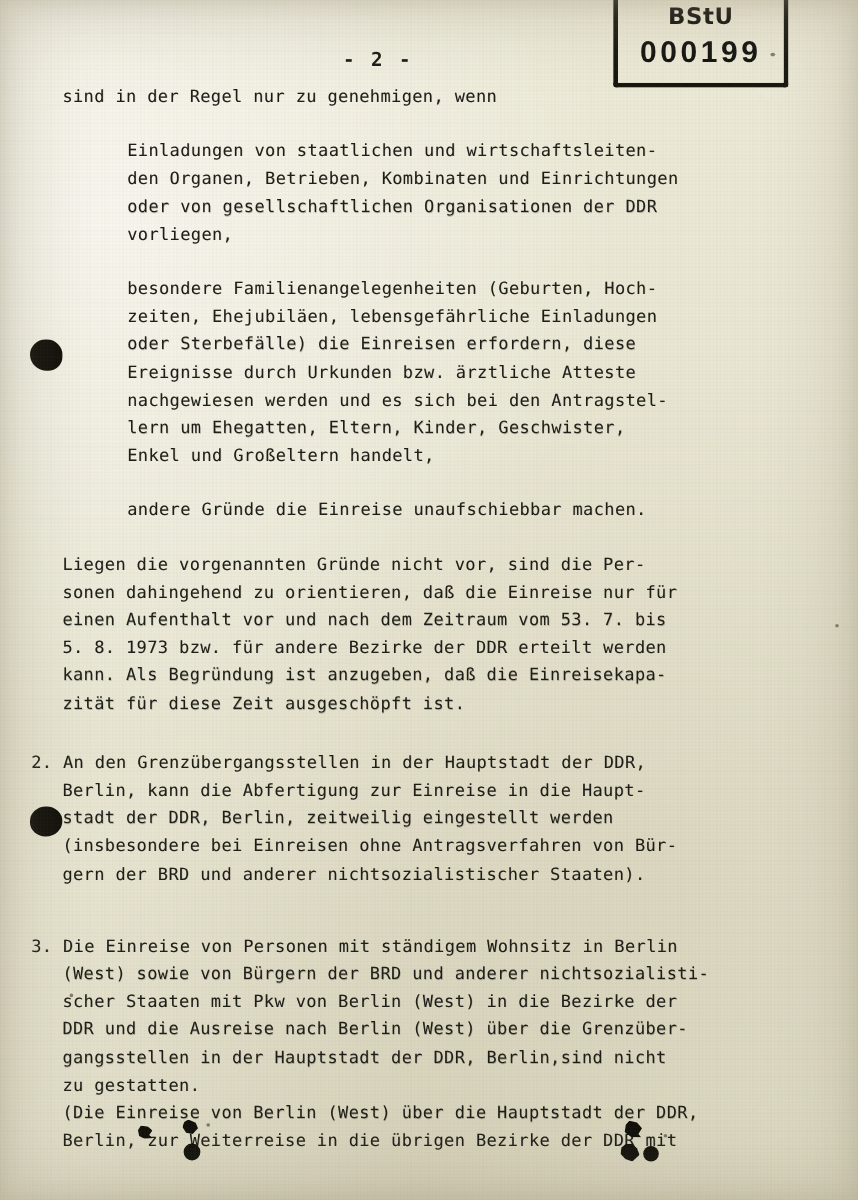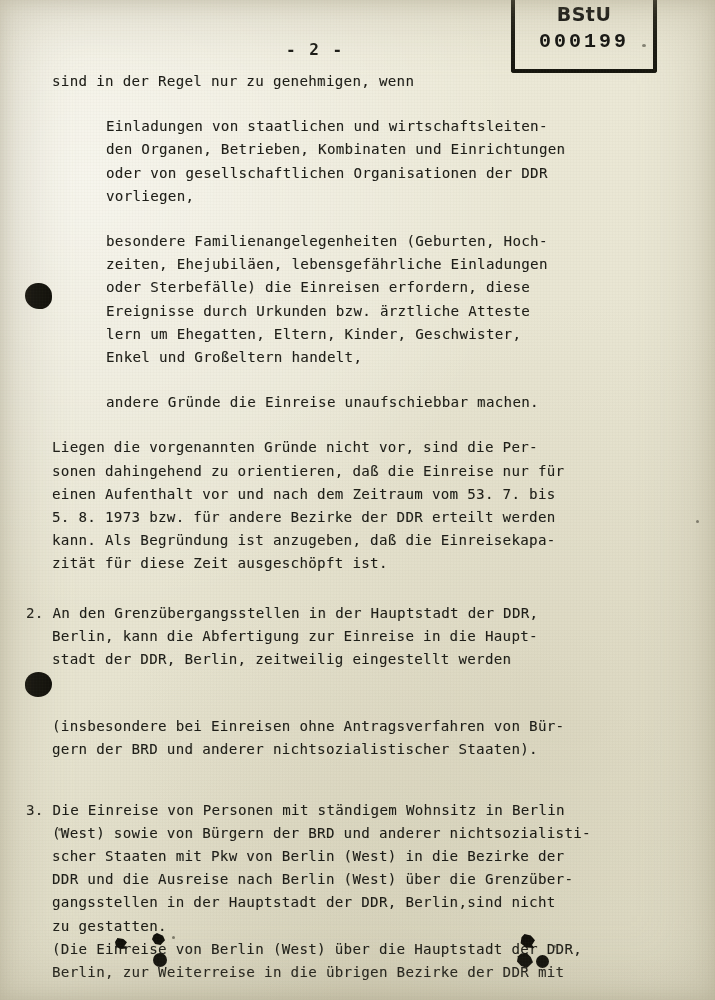--- a/index.html
+++ b/index.html
@@ -56,22 +56,22 @@
   }
   #stamp .stamp-title {
     margin-top: 13px;
     font-size: 19px;
     font-weight: bold;
     letter-spacing: 0.5px;
     color: #121210;
   }
   #stamp .stamp-number {
     margin-top: 5px;
-    font-family: Liberation Mono, monospace;
-    font-size: 20px;
+    font-family: Liberation Sans, sans-serif;
+    font-size: 25px;
     font-weight: bold;
     letter-spacing: 3px;
     color: #121210;
     text-align: center;
   }
 
   
   #page-number {
     position: absolute;
     top: 40px;
@@ -150,20 +150,21 @@
       <div class="line indent-1">vorliegen,</div>
     </div>
 
     <div class="gap-md"></div>
 
     <div class="blk">
       <div class="line indent-1">besondere Familienangelegenheiten (Geburten, Hoch-</div>
       <div class="line indent-1">zeiten, Ehejubiläen, lebensgefährliche Einladungen</div>
       <div class="line indent-1">oder Sterbefälle) die Einreisen erfordern, diese</div>
       <div class="line indent-1">Ereignisse durch Urkunden bzw. ärztliche Atteste</div>
+      <div class="line indent-1">nachgewiesen werden und es sich bei den Antragstel-</div>
       <div class="line indent-1">lern um Ehegatten, Eltern, Kinder, Geschwister,</div>
       <div class="line indent-1">Enkel und Großeltern handelt,</div>
     </div>
 
     <div class="gap-md"></div>
 
     <div class="blk">
       <div class="line indent-1">andere Gründe die Einreise unaufschiebbar machen.</div>
     </div>
 
@@ -177,21 +178,21 @@
       <div class="line">kann. Als Begründung ist anzugeben, daß die Einreisekapa-</div>
       <div class="line">zität für diese Zeit ausgeschöpft ist.</div>
     </div>
 
     <div class="gap-lg"></div>
 
     <div class="blk shift-left" style="margin-left:-52px;">
       <div class="line">2. An den Grenzübergangsstellen in der Hauptstadt der DDR,</div>
       <div class="line" style="padding-left:26px;">Berlin, kann die Abfertigung zur Einreise in die Haupt-</div>
       <div class="line" style="padding-left:26px;">stadt der DDR, Berlin, zeitweilig eingestellt werden</div>
-      <div class="line" style="padding-left:26px;margin-top:44px;">(insbesondere bei Einreisen ohne Antragsverfahren von Bür-</div>
+      <div class="line" style="padding-left:26px;">(insbesondere bei Einreisen ohne Antragsverfahren von Bür-</div>
       <div class="line" style="padding-left:26px;">gern der BRD und anderer nichtsozialistischer Staaten).</div>
     </div>
 
     <div class="gap-lg"></div>
 
     <div class="blk shift-left" style="margin-left:-52px;margin-top:11px;">
       <div class="line">3. Die Einreise von Personen mit ständigem Wohnsitz in Berlin</div>
       <div class="line" style="padding-left:26px;">(West) sowie von Bürgern der BRD und anderer nichtsozialisti-</div>
       <div class="line" style="padding-left:26px;">scher Staaten mit Pkw von Berlin (West) in die Bezirke der</div>
       <div class="line" style="padding-left:26px;">DDR und die Ausreise nach Berlin (West) über die Grenzüber-</div>

